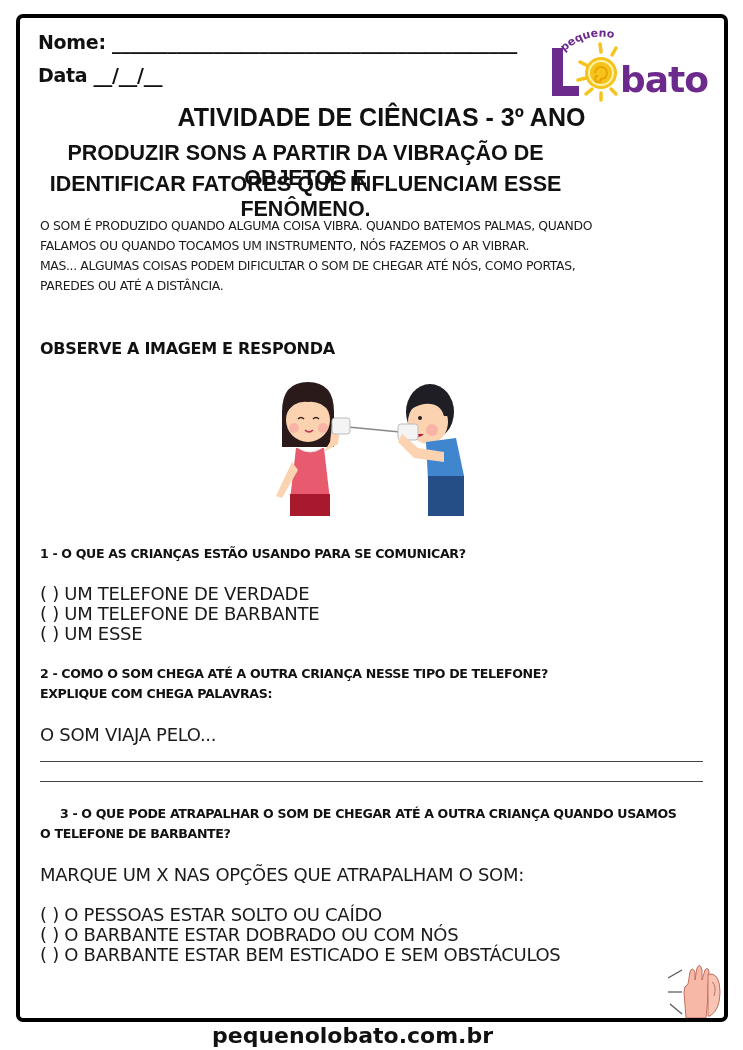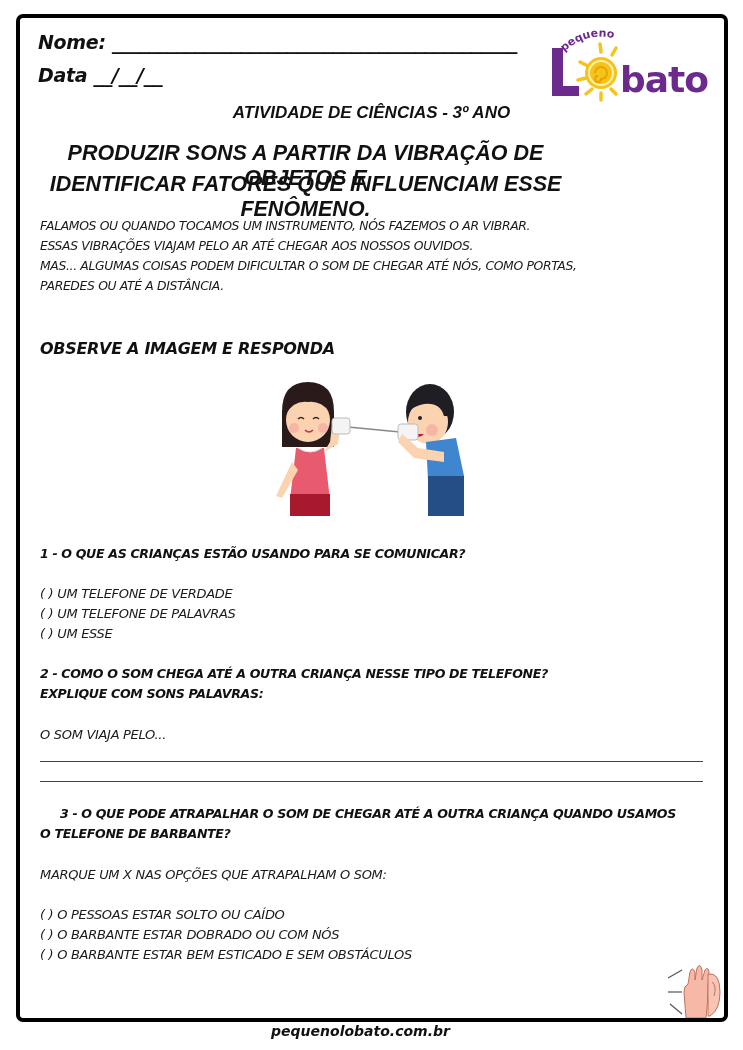--- a/index.html
+++ b/index.html
@@ -1,43 +1,43 @@
 <!DOCTYPE html>
 <html><head>
   <meta charset="utf-8">
   <style>
     html, body { margin: 0; padding: 0; background: #ffffff; }
     body { width: 743px; height: 1050px; position: relative; overflow: hidden; color: #111; }
     .sheet {
       position: absolute; left: 16px; top: 14px; width: 704px; height: 1000px;
       border: 4px solid #000; border-radius: 7px; box-sizing: content-box;
     }
-    .abs { position: absolute; margin: 0; font-style: italic; }
+    .abs { position: absolute; margin: 0; }
 
     .field-label { font-family: "DejaVu Sans", sans-serif; font-weight: bold; font-size: 19px; letter-spacing: -0.3px; }
 
     .logo { position: absolute; left: 548px; top: 28px; width: 168px; height: 78px; }
 
     .title-main { left: 20px; width: 703px; top: 103px; text-align: center;
-      font-family: "Liberation Sans", sans-serif; font-weight: bold; font-size: 17px; }
+      font-family: "Liberation Sans", sans-serif; font-weight: bold; font-size: 25px; padding-left: 10px; }
     .title-sub { left: 20px; width: 571px; text-align: center;
       font-family: "Liberation Sans", sans-serif; font-weight: bold; font-size: 21.5px; }
 
     .body-text { left: 40px; width: 680px; font-family: "DejaVu Sans", sans-serif;
       font-size: 12.4px; line-height: 20px; letter-spacing: -0.35px; color: #1a1a1a; }
     .body-text div { white-space: nowrap; }
     .bold-line { font-family: "DejaVu Sans", sans-serif; font-weight: bold; font-size: 12.6px;
       letter-spacing: -0.35px; white-space: nowrap; color: #111; }
     .section-head { font-family: "DejaVu Sans", sans-serif; font-weight: bold; font-size: 16px;
       letter-spacing: -0.3px; white-space: nowrap; }
-    .opt { font-family: "DejaVu Sans", sans-serif; font-size: 13px; letter-spacing: -0.3px;
+    .opt { font-family: "DejaVu Sans", sans-serif; font-size: 18px; letter-spacing: -0.3px;
       line-height: 20px; white-space: nowrap; color: #1a1a1a; }
     .answer-line { position: absolute; left: 40px; width: 663px; height: 0; border-top: 1.2px solid #444; }
-    .footer { left: 16px; width: 689px; top: 1023px; text-align: center;
-      font-family: "DejaVu Sans", sans-serif; font-weight: bold; font-size: 14px; color: #111; }
+    .footer { left: 8px; width: 689px; top: 1023px; text-align: center;
+      font-family: "DejaVu Sans", sans-serif; font-weight: bold; font-size: 22px; color: #111; }
   </style>
 </head>
 <body>
 
 <div class="sheet"></div>
 
 <div class="abs field-label" style="left:38px; top:31px;">Nome: ____________________________________________</div>
 <div class="abs field-label" style="left:38px; top:64px;">Data __/__/__</div>
 
 <div class="logo">
@@ -66,22 +66,22 @@
       <textPath href="#arcpath">pequeno</textPath>
     </text>
   </svg>
 </div>
 
 <div class="abs title-main">ATIVIDADE DE CIÊNCIAS - 3º ANO</div>
 <div class="abs title-sub" style="top:141px;">PRODUZIR SONS A PARTIR DA VIBRAÇÃO DE OBJETOS E</div>
 <div class="abs title-sub" style="top:172px;">IDENTIFICAR FATORES QUE INFLUENCIAM ESSE FENÔMENO.</div>
 
 <div class="abs body-text" style="top:216px;">
+  <div>O SOM É PRODUZIDO QUANDO ALGUMA COISA VIBRA. QUANDO BATEMOS PALMAS, QUANDO</div>
   <div>FALAMOS OU QUANDO TOCAMOS UM INSTRUMENTO, NÓS FAZEMOS O AR VIBRAR.</div>
-  <div>ESSAS VIBRAÇÕES VIAJAM PELO AR ATÉ CHEGAR AOS NOSSOS OUVIDOS.</div>
   <div>MAS... ALGUMAS COISAS PODEM DIFICULTAR O SOM DE CHEGAR ATÉ NÓS, COMO PORTAS,</div>
   <div>PAREDES OU ATÉ A DISTÂNCIA.</div>
 </div>
 
 <div class="abs section-head" style="left:40px; top:339px;">OBSERVE A IMAGEM E RESPONDA</div>
 
 <div class="abs" style="left:268px; top:372px; width:210px; height:150px;">
   <svg width="210" height="150" viewBox="0 0 210 150">
 
     <line x1="80" y1="55" x2="132" y2="60" stroke="#888" stroke-width="1.5"></line>
@@ -114,26 +114,26 @@
       <path d="M158 70 L188 66 L196 104 L160 108 Z" fill="#3f86cf"></path>
       <path d="M134 62 L150 76 L176 80 L176 90 L146 86 L130 70 Z" fill="#fbd3b0"></path>
       <rect x="160" y="104" width="36" height="40" fill="#254e86"></rect>
     </g>
   </svg>
 </div>
 
 <div class="abs bold-line" style="left:40px; top:546px;">1 - O QUE AS CRIANÇAS ESTÃO USANDO PARA SE COMUNICAR?</div>
 <div class="abs" style="left:40px; top:584px;">
   <div class="opt">( ) UM TELEFONE DE VERDADE</div>
-  <div class="opt">( ) UM TELEFONE DE PALAVRAS</div>
+  <div class="opt">( ) UM TELEFONE DE BARBANTE</div>
   <div class="opt">( ) UM ESSE</div>
 </div>
 
 <div class="abs bold-line" style="left:40px; top:666px;">2 - COMO O SOM CHEGA ATÉ A OUTRA CRIANÇA NESSE TIPO DE TELEFONE?</div>
-<div class="abs bold-line" style="left:40px; top:686px;">EXPLIQUE COM SONS PALAVRAS:</div>
+<div class="abs bold-line" style="left:40px; top:686px;">EXPLIQUE COM CHEGA PALAVRAS:</div>
 <div class="abs opt" style="left:40px; top:725px;">O SOM VIAJA PELO...</div>
 <div class="answer-line" style="top:761px;"></div>
 <div class="answer-line" style="top:781px;"></div>
 
 <div class="abs bold-line" style="left:44px; top:806px;margin-left:16px;">3 - O QUE PODE ATRAPALHAR O SOM DE CHEGAR ATÉ A OUTRA CRIANÇA QUANDO USAMOS</div>
 <div class="abs bold-line" style="left:40px; top:826px;">O TELEFONE DE BARBANTE?</div>
 <div class="abs opt" style="left:40px; top:865px;">MARQUE UM X NAS OPÇÕES QUE ATRAPALHAM O SOM:</div>
 <div class="abs" style="left:40px; top:905px;">
   <div class="opt">(  ) O PESSOAS ESTAR SOLTO OU CAÍDO</div>
   <div class="opt">(  ) O BARBANTE ESTAR DOBRADO OU COM NÓS</div>

